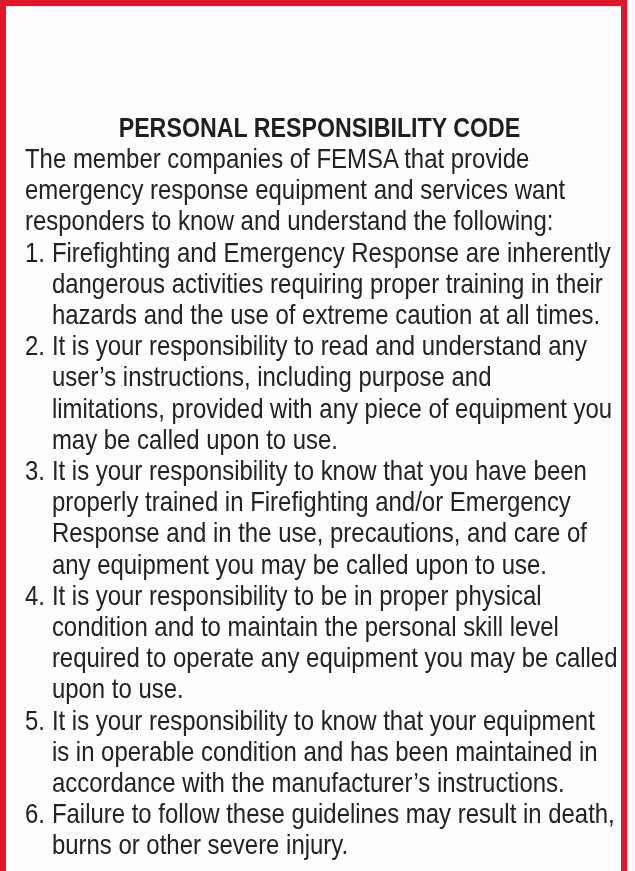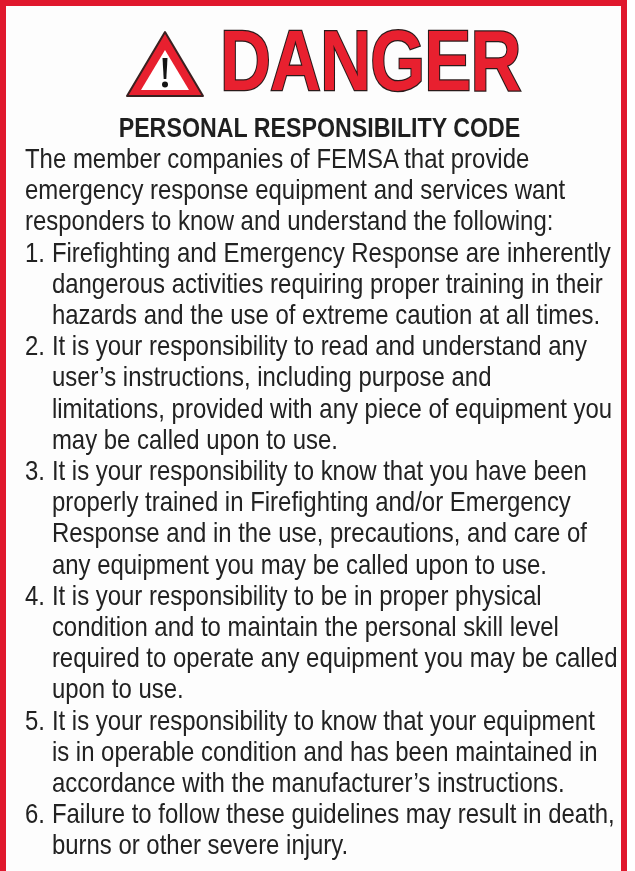--- a/index.html
+++ b/index.html
@@ -96,29 +96,20 @@
     .item-line {
       display: block;
       white-space: nowrap;
     }
   </style>
 </head>
 <body>
 
 <div class="sign">
 
-  <div class="header">
-    <svg class="triangle-icon" viewBox="0 0 84 72">
-      <path d="M42 4 L80 68 L4 68 Z" fill="#e8202f" stroke="#3a2020" stroke-width="2" stroke-linejoin="round"></path>
-      <path d="M42 22 L66 62 L18 62 Z" fill="#ffffff"></path>
-      <path d="M39.5 30 L44.5 30 L43.3 51 L40.7 51 Z" fill="#151515"></path>
-      <circle cx="42" cy="56.5" r="3" fill="#151515"></circle>
-    </svg>
-    <div class="danger-word">DANGER</div>
-  </div>
 
   <div class="subtitle">PERSONAL RESPONSIBILITY CODE</div>
 
   <div class="body-text">
     <div>
       <span class="intro-line">The member companies of FEMSA that provide</span>
       <span class="intro-line">emergency response equipment and services want</span>
       <span class="intro-line">responders to know and understand the following:</span>
     </div>
 

